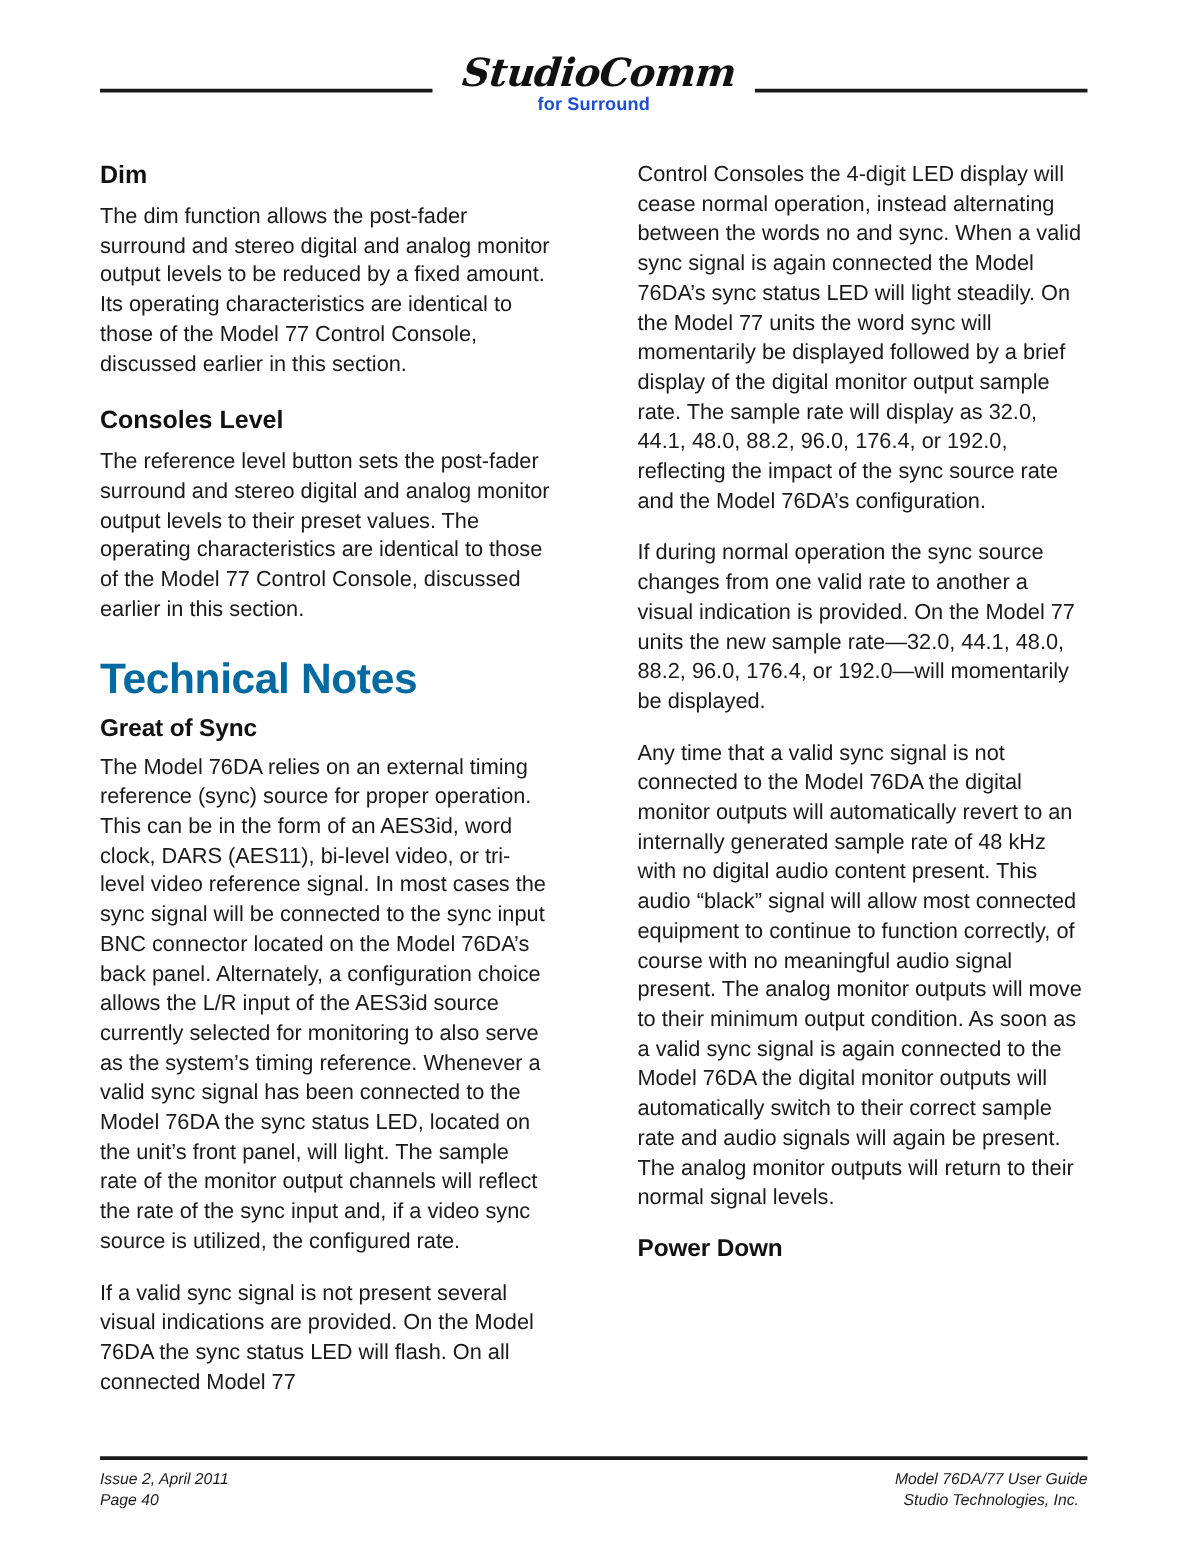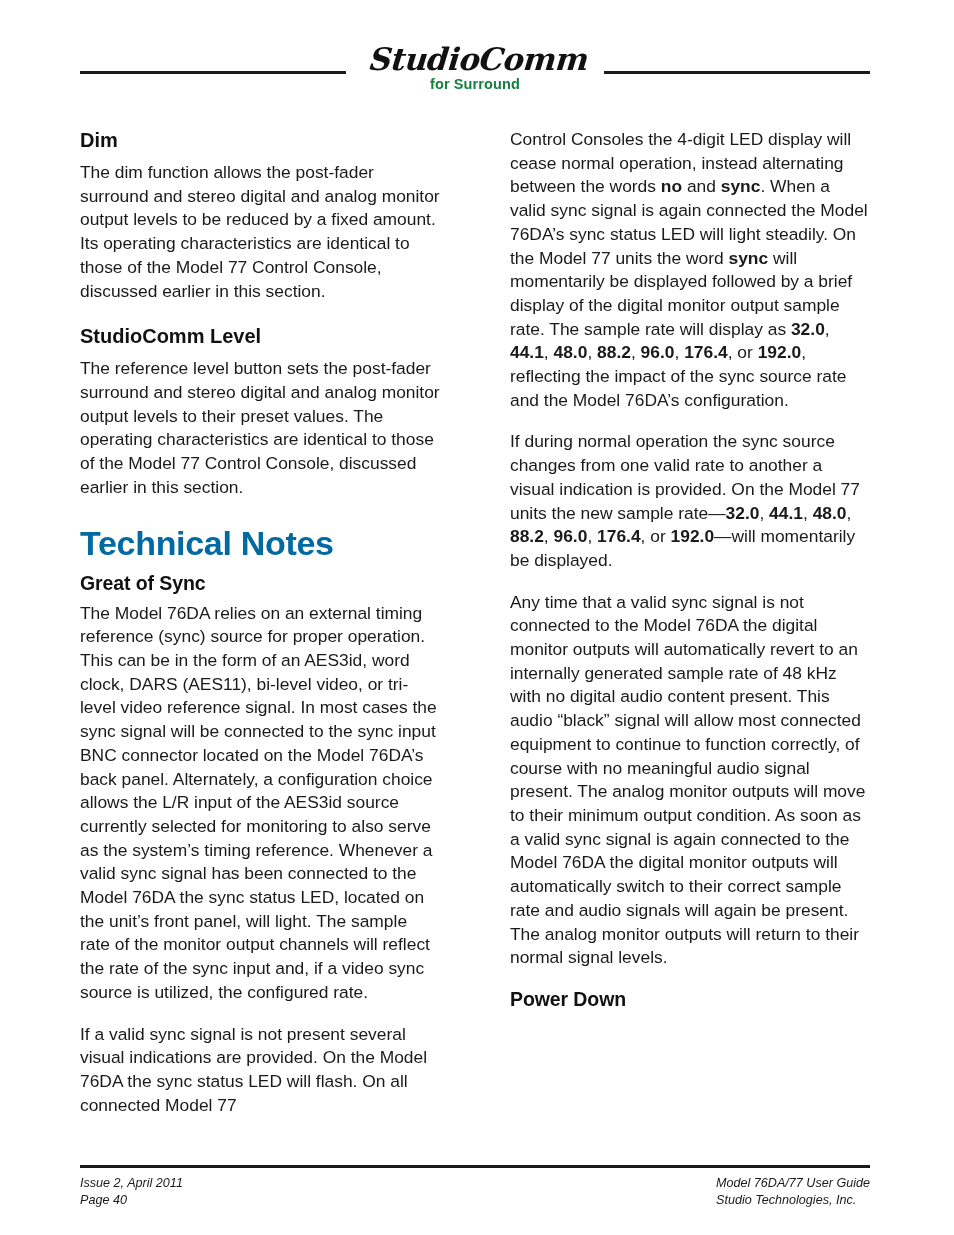--- a/index.html
+++ b/index.html
@@ -56,21 +56,21 @@
     letter-spacing: -0.6px;
     color: #111111;
     line-height: 1.02;
     transform: skewX(-6deg);
     display: block;
   }
   .logo-sub {
     font-family: "Liberation Sans", sans-serif;
     font-weight: bold;
     font-size: 14.5px;
-    color: #15803d;
+    color: #1d4ed8;
     line-height: 1;
     margin-top: 1px;
     letter-spacing: 0.1px;
   }
 
   
   .columns {
     position: absolute;
     left: 80px;
     top: 128px;
@@ -113,21 +113,21 @@
   p.body {
     font-size: 17.4px;
     line-height: 23.7px;
     margin: 0 0 18px 0;
     color: #1a1a1a;
     text-align: left;
     -webkit-hyphens: none;
     hyphens: none;
   }
   p.body:last-child { margin-bottom: 0; }
-  p.body b { font-weight: bold; margin-top: 18px; }
+  p.body b { font-weight: normal; margin-top: 18px; }
 
   .tight-top { margin-top: 0; }
 
   
   .page-footer {
     position: absolute;
     left: 80px;
     top: 1165px;
     width: 790px;
   }
@@ -140,21 +140,21 @@
     display: flex;
     justify-content: space-between;
     margin-top: 7px;
   }
   .footer-left, .footer-right {
     font-style: italic;
     font-size: 12.6px;
     line-height: 16.5px;
     color: #1a1a1a;
   }
-  .footer-right { text-align: left; }
+  .footer-right { text-align: center; }
   .footer-left div, .footer-right div { white-space: nowrap; }
 </style>
 </head>
 <body>
 
 <div class="page">
 
   <div class="page-header">
     <div class="header-rule"></div>
     <div class="logo-block">
@@ -163,21 +163,21 @@
     </div>
     <div class="header-rule"></div>
   </div>
 
   <div class="columns">
 
     <div class="col">
       <h4 class="run-head">Dim</h4>
       <p class="body">The dim function allows the post-fader surround and stereo digital and analog monitor output levels to be reduced by a fixed amount. Its operating characteristics are identical to those of the Model 77 Control Console, discussed earlier in this section.</p>
 
-      <h4 class="run-head spaced">StudioComm Level</h4>
+      <h4 class="run-head spaced">Consoles Level</h4>
       <p class="body">The reference level button sets the post-fader surround and stereo digital and analog monitor output levels to their preset values. The operating characteristics are identical to those of the Model 77 Control Console, discussed earlier in this section.</p>
 
       <h2 class="section-title">Technical Notes</h2>
       <h3 class="sub-title">Great of Sync</h3>
       <p class="body">The Model 76DA relies on an external timing reference (sync) source for proper operation. This can be in the form of an AES3id, word clock, DARS (AES11), bi-level video, or tri-level video reference signal. In most cases the sync signal will be connected to the sync input BNC connector located on the Model 76DA’s back panel. Alternately, a configuration choice allows the L/R input of the AES3id source currently selected for monitoring to also serve as the system’s timing reference. Whenever a valid sync signal has been connected to the Model 76DA the sync status LED, located on the unit’s front panel, will light. The sample rate of the monitor output channels will reflect the rate of the sync input and, if a video sync source is utilized, the configured rate.</p>
       <p class="body">If a valid sync signal is not present several visual indications are provided. On the Model 76DA the sync status LED will flash. On all connected Model 77</p>
     </div>
 
     <div class="col">
       <p class="body tight-top"><span>Control Consoles the 4-digit LED display will cease normal operation, instead alternating between the words </span><b>no</b><span> and </span><b>sync</b><span>. When a valid sync signal is again connected the Model 76DA’s sync status LED will light steadily. On the Model 77 units the word </span><b>sync</b><span> will momentarily be displayed followed by a brief display of the digital monitor output sample rate. The sample rate will display as </span><b>32.0</b><span>, </span><b>44.1</b><span>, </span><b>48.0</b><span>, </span><b>88.2</b><span>, </span><b>96.0</b><span>, </span><b>176.4</b><span>, or </span><b>192.0</b><span>, reflecting the impact of the sync source rate and the Model 76DA’s configuration.</span></p>

